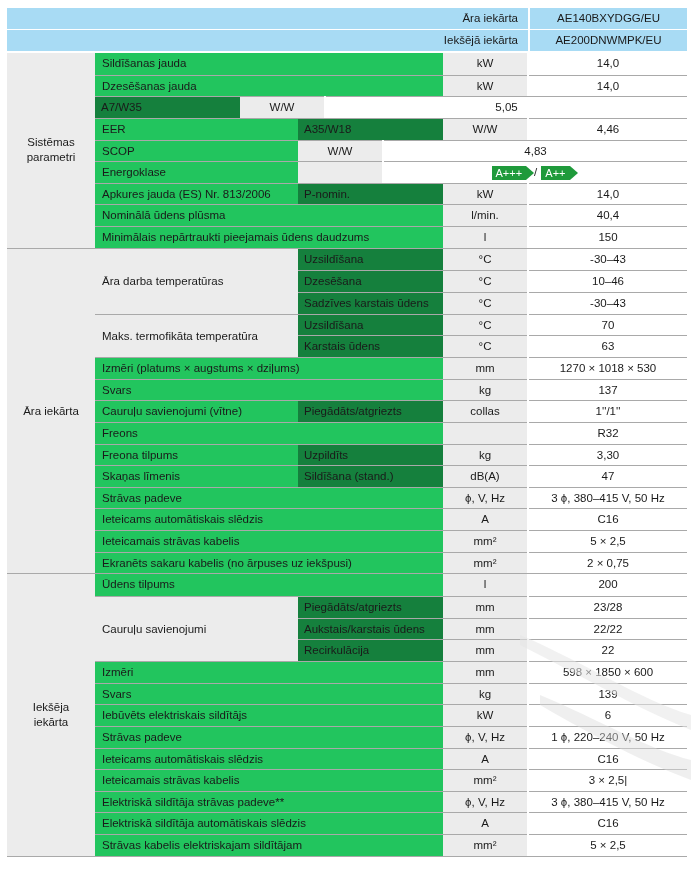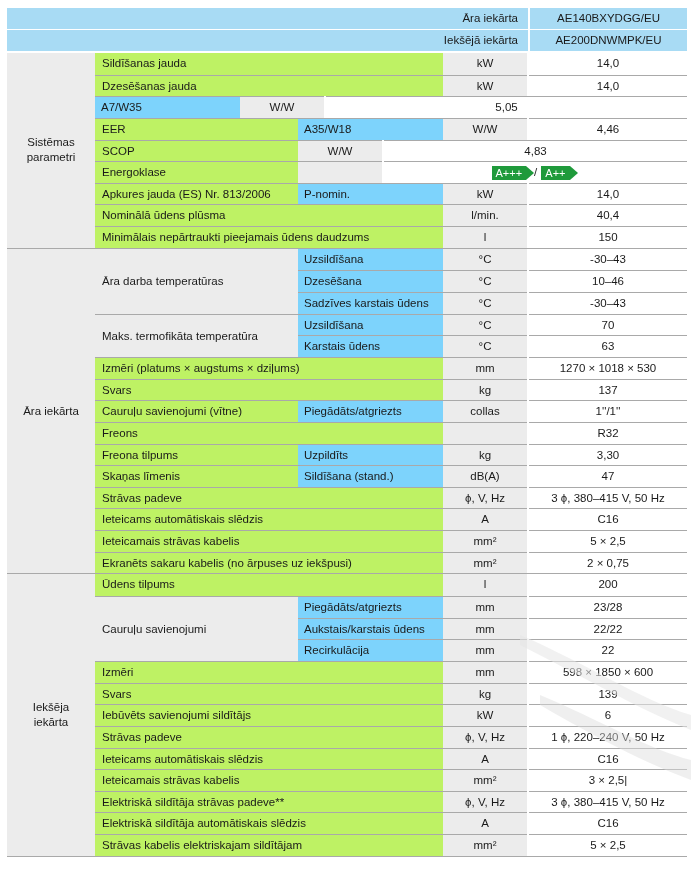--- a/index.html
+++ b/index.html
@@ -8,22 +8,22 @@
   .wrap { position:absolute; left:7px; top:8px; width:680px; }
   .hdr { display:flex; height:21px; margin-bottom:1px; }
   .hdr .hl { width:521px; background:#a8dbf4; text-align:right; padding-right:10px; box-sizing:border-box; line-height:21px; }
   .hdr .hr { flex:1; margin-left:2px; background:#a8dbf4; text-align:center; line-height:21px; }
   .section { display:flex; position:relative; border-bottom:1px solid #a9a9a9; }
   .section.first { margin-top:2px; }
   .grp { width:88px; background:#ececec; display:flex; align-items:center; justify-content:center; text-align:center; line-height:15px; }
   .rows { flex:1; display:flex; flex-direction:column; }
   .row { display:flex; height:21.65px; line-height:21px; }
   .row + .row .p, .row + .row .sub, .row + .row .u, .row + .row .v { }
-  .p { background:#bef264; padding-left:7px; box-sizing:border-box; white-space:nowrap; overflow:visible; }
-  .sub { background:#7dd3fc; padding-left:6px; box-sizing:border-box; white-space:nowrap; }
+  .p { background:#22c55e; padding-left:7px; box-sizing:border-box; white-space:nowrap; overflow:visible; }
+  .sub { background:#15803d; padding-left:6px; box-sizing:border-box; white-space:nowrap; }
   .u { background:#ececec; text-align:center; box-sizing:border-box; white-space:nowrap; }
   .v { background:#ffffff; text-align:center; flex:1; white-space:nowrap; }
   .bt { border-top:1px solid #a9a9a9; }
   .badge { display:inline-block; position:relative; background:#1f9a3b; color:#fff; height:14px; line-height:14px; padding:0 4px; font-size:11px; vertical-align:middle; margin-right:10px; }
   .badge::after { content:""; position:absolute; right:-8px; top:0; border-top:7px solid transparent; border-bottom:7px solid transparent; border-left:8px solid #1f9a3b; }
   .slash { margin:0 4px 0 -2px; }
   .mrow { display:flex; }
   .mp { background:#ececec; padding-left:7px; box-sizing:border-box; display:flex; align-items:center; white-space:nowrap; }
   .subs { display:flex; flex-direction:column; flex:1; }
   .deco { position:absolute; pointer-events:none; }
@@ -230,21 +230,21 @@
             <div class="p bt" style="width: 348px;">Izmēri</div>
             <div class="u bt" style="width: 84px;">mm</div>
             <div class="v bt" style="margin-left: 2px;">598 × 1850 × 600</div>
           </div>
           <div class="row">
             <div class="p bt" style="width: 348px;">Svars</div>
             <div class="u bt" style="width: 84px;">kg</div>
             <div class="v bt" style="margin-left: 2px;">139</div>
           </div>
           <div class="row">
-            <div class="p bt" style="width: 348px;">Iebūvēts savienojumi sildītājs</div>
+            <div class="p bt" style="width: 348px;">Iebūvēts elektriskais sildītājs</div>
             <div class="u bt" style="width: 84px;">kW</div>
             <div class="v bt" style="margin-left: 2px;">6</div>
           </div>
           <div class="row">
             <div class="p bt" style="width: 348px;">Strāvas padeve</div>
             <div class="u bt" style="width: 84px;">ϕ, V, Hz</div>
             <div class="v bt" style="margin-left: 2px;">1 ϕ, 220–240 V, 50 Hz</div>
           </div>
           <div class="row">
             <div class="p bt" style="width: 348px;">Ieteicams automātiskais slēdzis</div>

